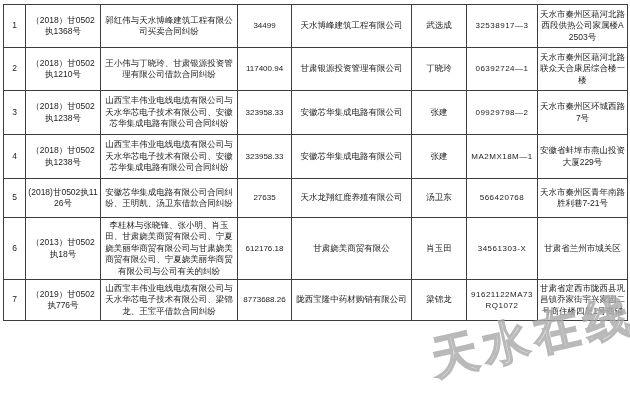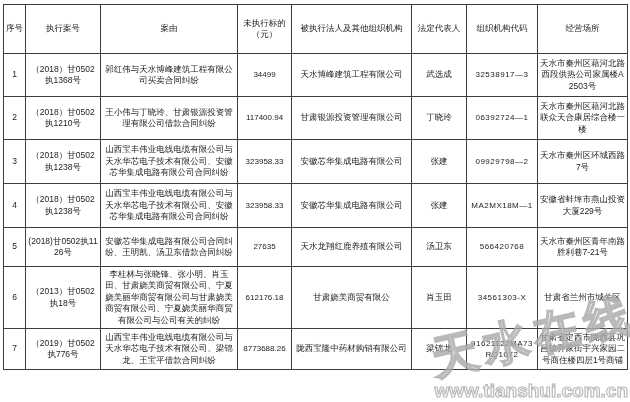--- a/index.html
+++ b/index.html
@@ -55,30 +55,20 @@
       <col style="width:22px">
         <col style="width:75px">
         <col style="width:137px">
       <col style="width:54px">
         <col style="width:120px">
         <col style="width:55px">
       <col style="width:71px">
         <col style="width:90px">
     </colgroup>
     <thead>
-      <tr class="header-row">
-        <th>序号</th>
-        <th>执行案号</th>
-        <th>案由</th>
-        <th>未执行标的（元）</th>
-        <th>被执行法人及其他组织机构</th>
-        <th>法定代表人</th>
-        <th>组织机构代码</th>
-        <th>经营场所</th>
-      </tr>
     </thead>
     <tbody id="table-body">
         <tr>
       <td class="c-serial">1</td>
       <td class="c-case">（2018）甘0502执1368号</td>
       <td class="c-cause">郭红伟与天水博峰建筑工程有限公司买卖合同纠纷</td>
       <td class="c-amount">34499</td>
       <td class="c-executee">天水博峰建筑工程有限公司</td>
       <td class="c-legalrep">武选成</td>
       <td class="c-orgcode">32538917—3</td>
@@ -142,16 +132,15 @@
       <td class="c-executee">陇西宝隆中药材购销有限公司</td>
       <td class="c-legalrep">梁锦龙</td>
       <td class="c-orgcode">91621122MA73RQ1072</td>
       <td class="c-address">甘肃省定西市陇西县巩昌镇乔家街宇兴家园二号商住楼四层1号商铺</td>
     </tr>
       </tbody>
   </table>
 
   <div class="watermark">
     <div class="wm-text">天水在线</div>
-    <div class="wm-url">www.tianshui.com.cn</div>
   </div>
 
 </div>
 
 </body></html>

